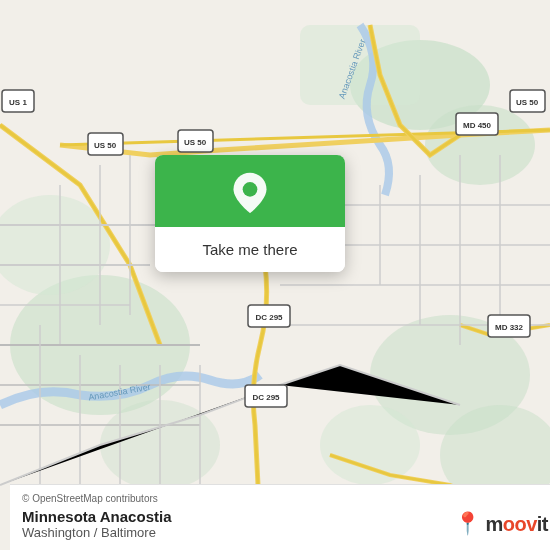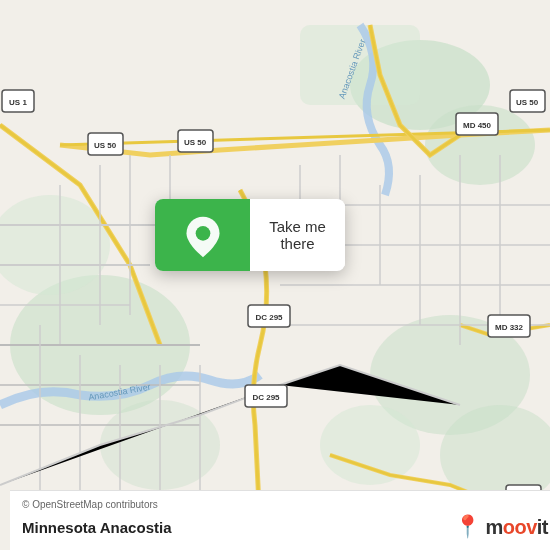--- a/index.html
+++ b/index.html
@@ -38,25 +38,24 @@
     
     .popup-card {
       position: absolute;
       top: 155px;
       left: 155px;
       width: 190px;
       background: white;
       border-radius: 8px;
       box-shadow: 0 4px 16px rgba(0,0,0,0.25);
       display: flex;
-      flex-direction: row;
+      flex-direction: column;
       align-items: center;
       overflow: hidden;
       z-index: 10;
-      margin-top: 44px;
     }
 
     .popup-green-top {
       background: #3cb44b;
       width: 100%;
       padding: 18px 0 14px 0;
       display: flex;
       align-items: center;
       justify-content: center;
     }
@@ -260,20 +259,21 @@
     <button class="popup-button">Take me there</button>
   </div>
 
   <div class="bottom-bar">
     <div class="bottom-bar-attribution">
       <span>© OpenStreetMap contributors</span>
     </div>
     <div class="bottom-bar-location">
       <div>
         <div class="bottom-bar-title">Minnesota Anacostia</div>
+        <div class="bottom-bar-subtitle">Washington / Baltimore</div>
       </div>
       <div class="moovit-logo">
         <span class="moovit-pin" style="color:#e8472a;">📍</span>
         <span class="moovit-text">m<span>oov</span>it</span>
       </div>
     </div>
   </div>
 </div>
 
 </body></html>

